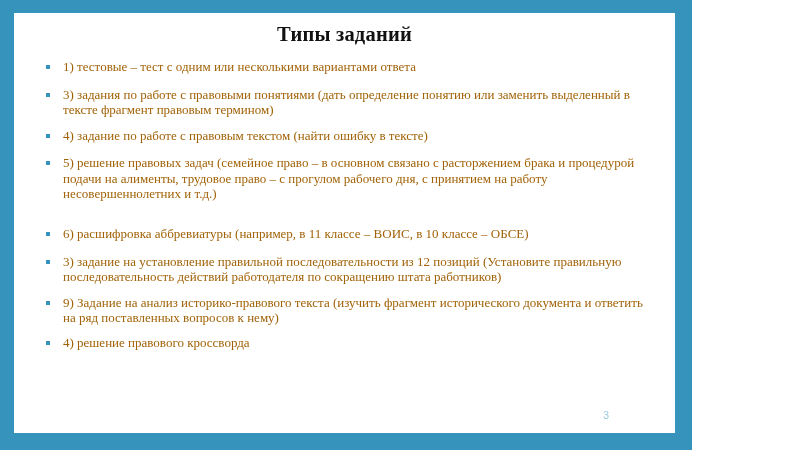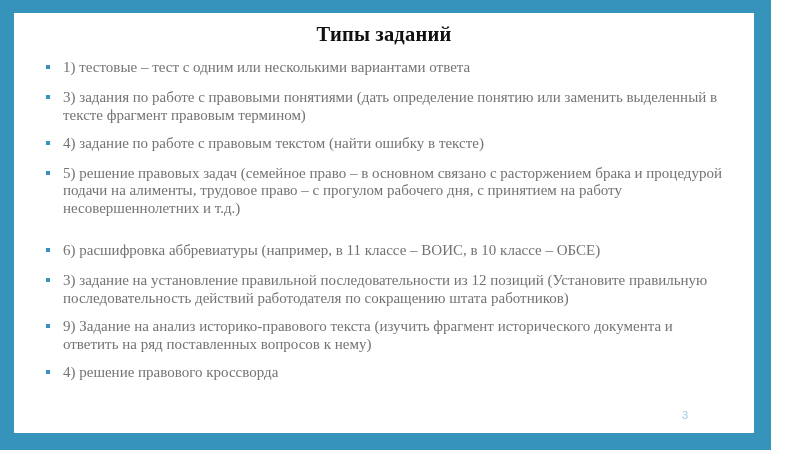--- a/index.html
+++ b/index.html
@@ -11,21 +11,21 @@
     width: 800px;
     height: 450px;
     overflow: hidden;
     font-family: "Liberation Serif", "DejaVu Serif", serif;
   }
 
   
   .slide {
     position: relative;
     box-sizing: border-box;
-    width: 771px;
+    width: 692px;
     height: 450px;
     background: #3593BC;     
     padding: 13px 17px 17px 14px;
   }
   .slide-inner {
     position: relative;
     box-sizing: border-box;
     width: 100%;
     height: 100%;
     background: #ffffff;
@@ -55,23 +55,23 @@
     top: 46px;
     margin: 0;
     padding: 0;
     list-style: none;
   }
   .bullet-item {
     position: relative;
     padding-left: 21px;
     margin: 0 0 12.5px 0;
     font-family: "Liberation Serif", "DejaVu Serif", serif;
-    font-size: 15px;
+    font-size: 13px;
     line-height: 1.17;
-    color: #737373;
+    color: #a16207;
     text-align: left;
   }
   .bullet-item:last-child { margin-bottom: 0; }
 
   .bullet-marker {
     position: absolute;
     left: 4px;
     top: 6px;
     width: 4px;
     height: 4px;

